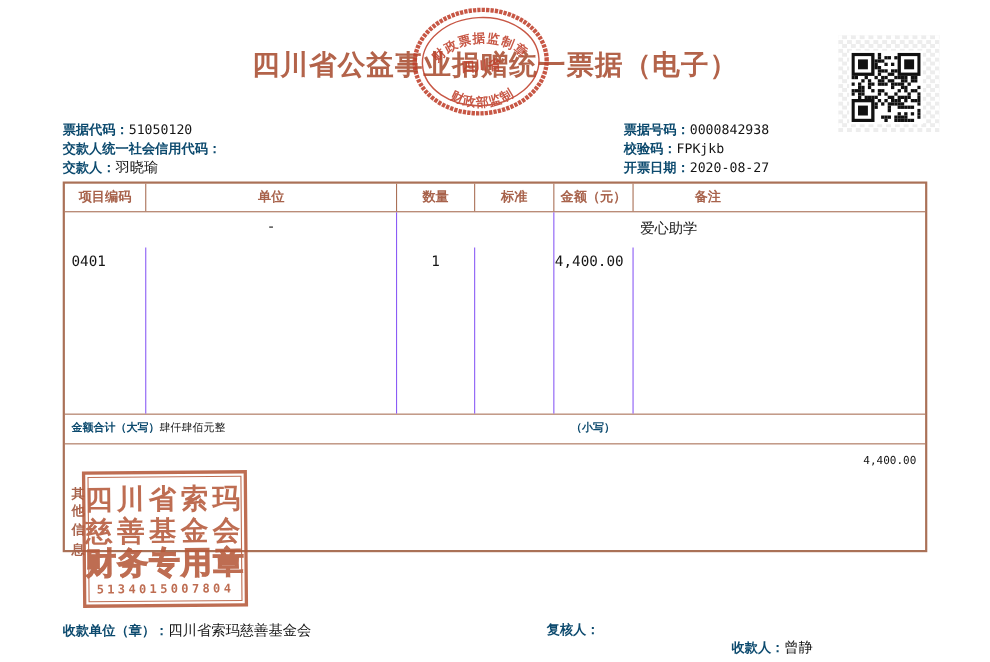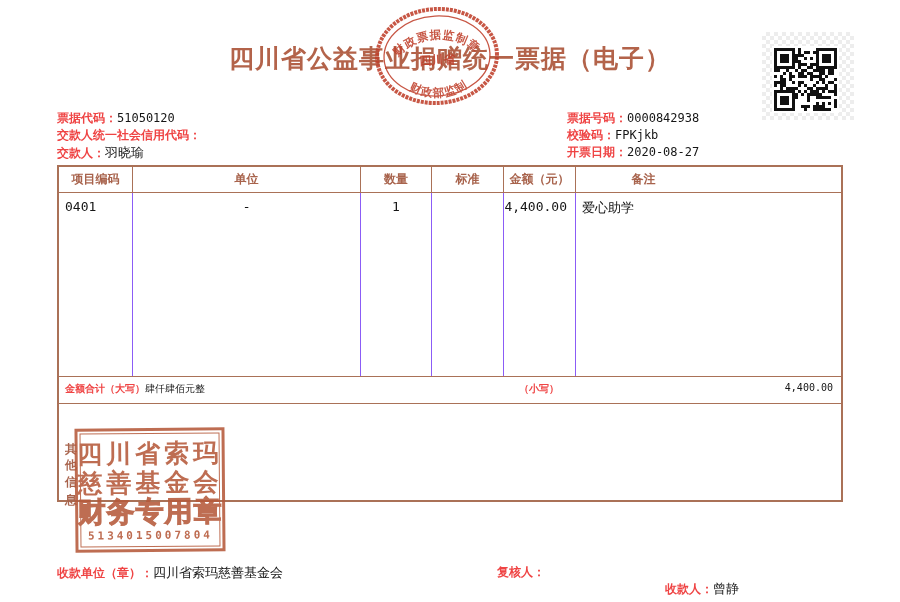--- a/index.html
+++ b/index.html
@@ -25,23 +25,23 @@
     position:absolute; left:762px; top:32px; width:92px; height:88px;
     background:
       conic-gradient(#ededed 25%, #ffffff 25% 50%, #ededed 50% 75%, #ffffff 75%);
     background-size:8px 8px;
   }
   .qr-box { position:absolute; left:10px; top:14px; width:67px; height:67px; background:#fff; padding:2px; }
   
   .info { position:absolute; top:110px; font-size:12px; line-height:17px; white-space:nowrap; }
   .info.left  { left:57px; }
   .info.right { left:567px; }
-  .lbl { color:#ef4444; font-family:"DejaVu Serif", serif; font-weight:bold; }
+  .lbl { color:#0c4a6e; font-family:"DejaVu Serif", serif; font-weight:bold; }
   .val { color:#151515; }
-  .v-num { font-family:"DejaVu Sans Mono", monospace; }
+  .v-num { font-family:"DejaVu Sans Mono", monospace;margin-top:32px; }
   
   .tbl {
     position:absolute; left:57px; top:165px; width:786px; height:337px;
     border:2px solid #aa7157;
   }
   .grid7 { display:grid; grid-template-columns:74px 228px 71px 72px 72px 135px 1fr; }
   .thead { height:26px; border-bottom:1px solid #aa7157; }
   .thead .cell {
     display:flex; align-items:center; justify-content:center;
     color:#a8634c; font-family:"DejaVu Serif", serif; font-weight:bold; font-size:12px;

